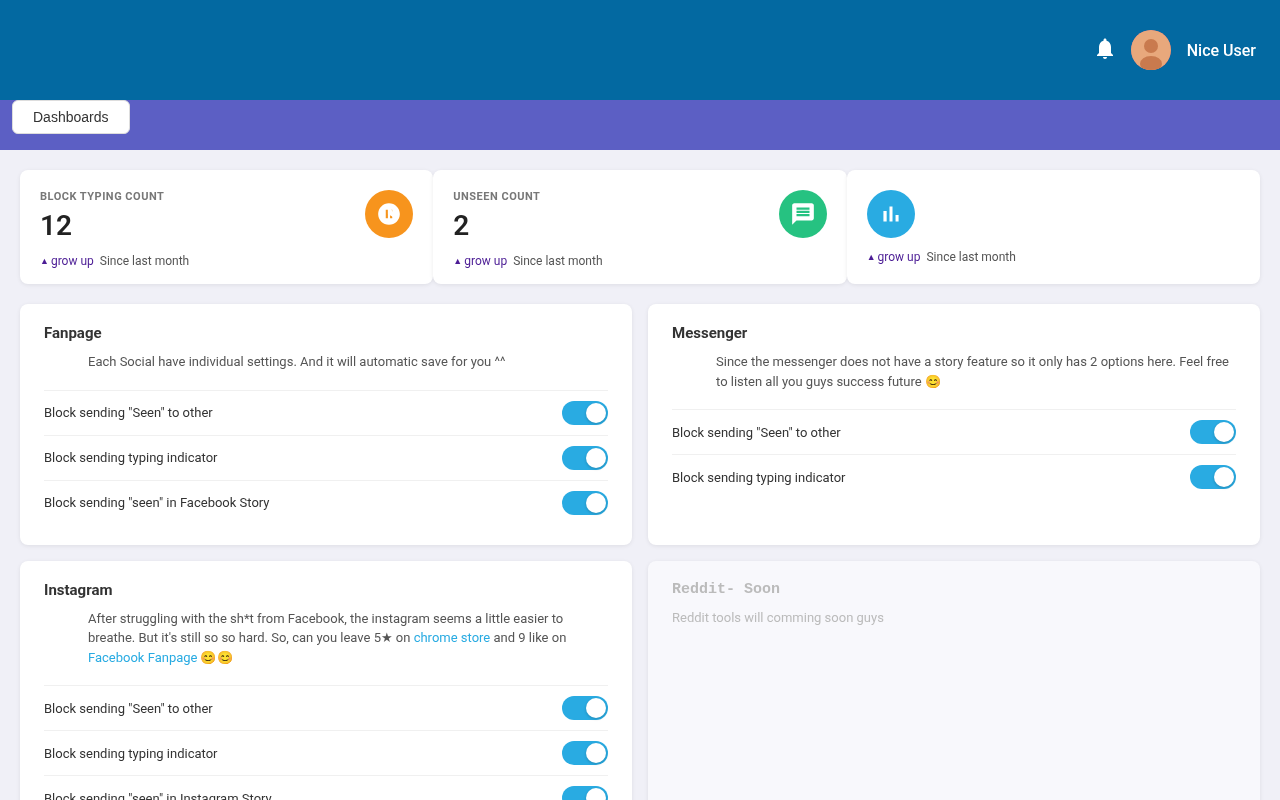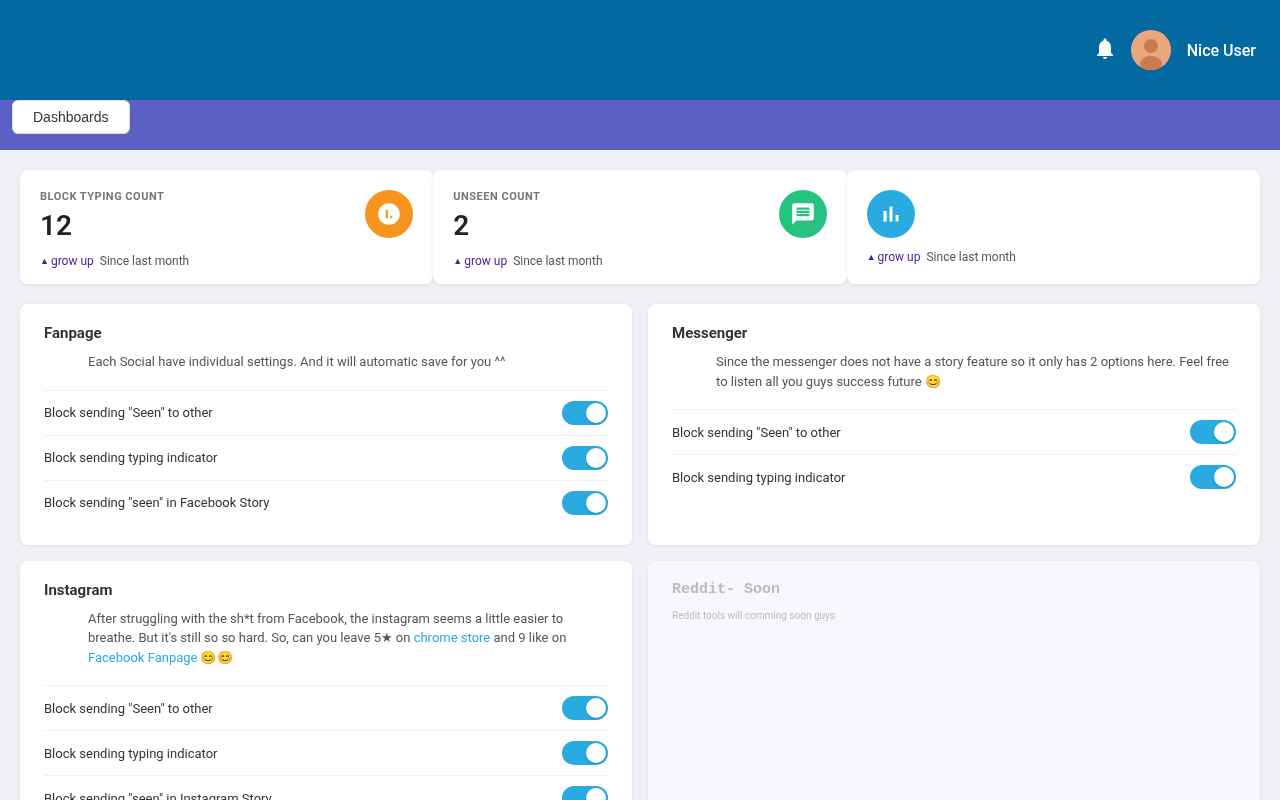--- a/index.html
+++ b/index.html
@@ -156,21 +156,21 @@
       color: #555;
       margin-bottom: 18px;
       line-height: 1.5;
       margin-left: 44px;
     }
     .card-desc a {
       color: #29abe2;
       text-decoration: none;
     }
     .card-desc-muted {
-      font-size: 10px;
+      font-size: 13px;
       color: #bbb;
       margin-bottom: 18px;
       line-height: 1.5;
     }
 
     
     .toggle-row {
       display: flex;
       align-items: center;
       justify-content: space-between;

